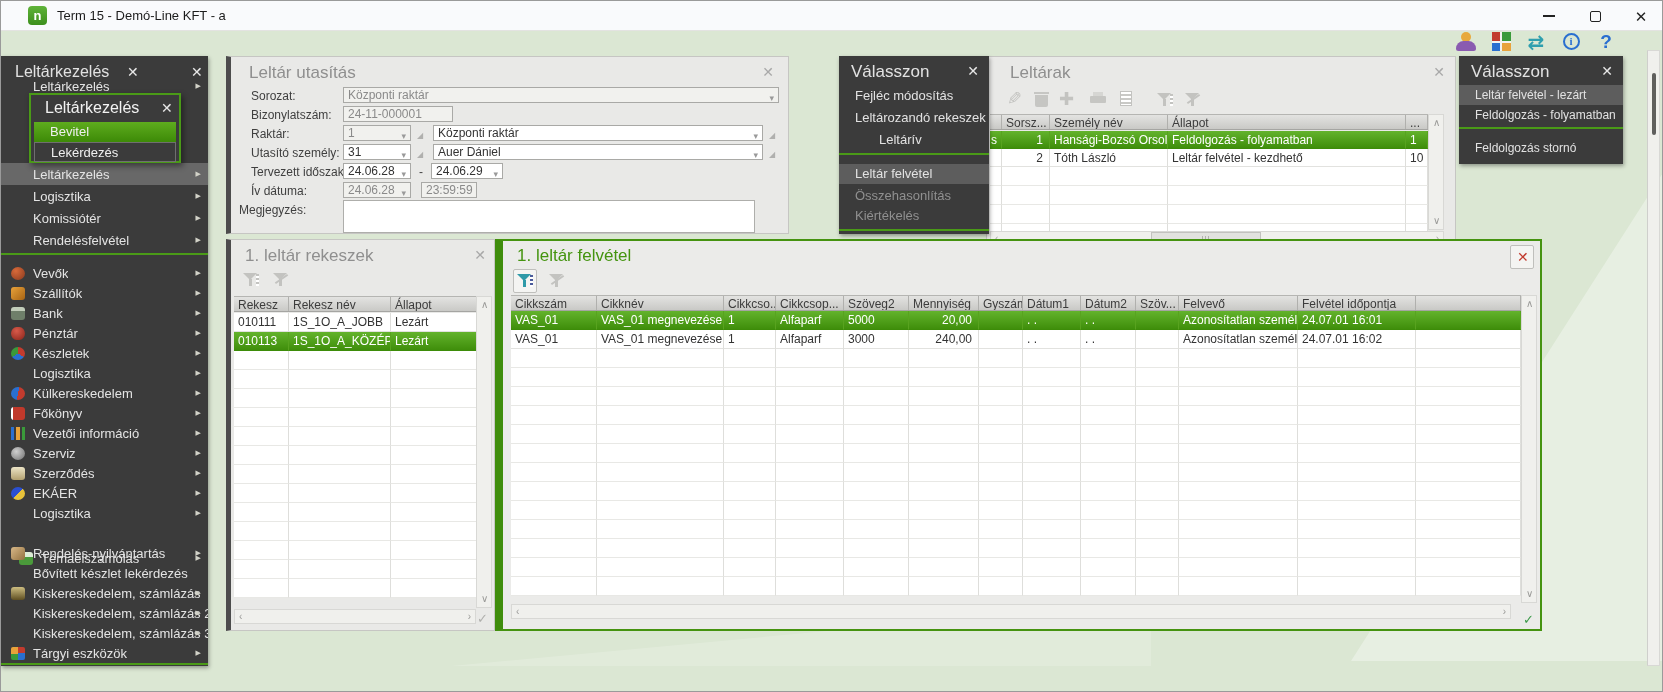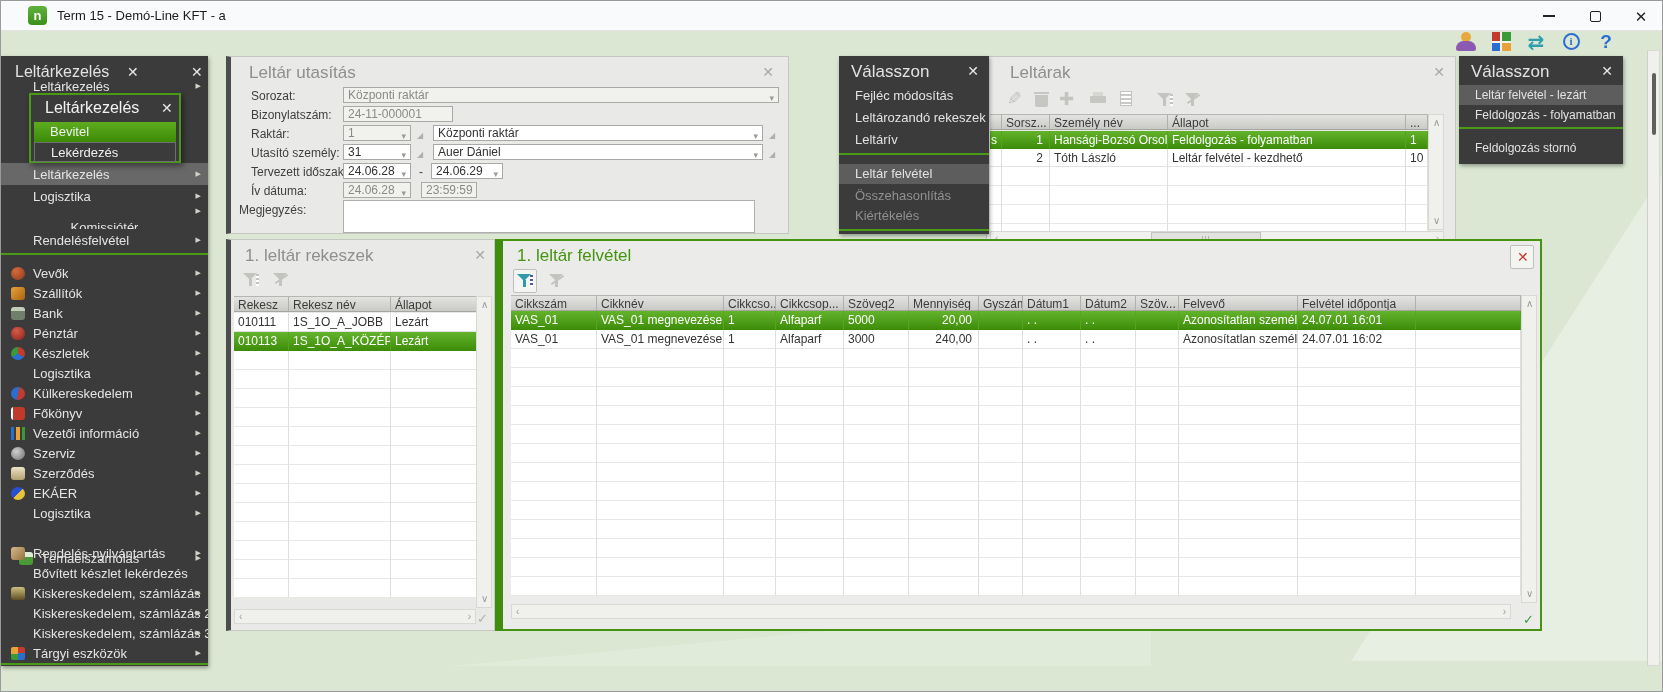--- a/index.html
+++ b/index.html
@@ -190,21 +190,21 @@
     <div class="mrow2 hl" style="top:107px;">
         <span class="mi none"></span>
         <span class="mlabel">Leltárkezelés</span>
         <span class="arr">▶</span>
       </div>
     <div class="mrow2" style="top:129px;">
         <span class="mi none"></span>
         <span class="mlabel">Logisztika</span>
         <span class="arr">▶</span>
       </div>
-    <div class="mrow2" style="top:151px;flex-direction:column;">
+    <div class="mrow2" style="top:151px;">
         <span class="mi none"></span>
         <span class="mlabel">Komissiótér</span>
         <span class="arr">▶</span>
       </div>
     <div class="mrow2" style="top:173px;">
         <span class="mi none"></span>
         <span class="mlabel">Rendelésfelvétel</span>
         <span class="arr">▶</span>
       </div>
     <div class="greensep" style="left:0;top:197px;width:207px;"></div>
@@ -440,21 +440,21 @@
         <span class="sbarrow" style="right:4px;top:2px;">›</span>
       <div class="sbthumb" style="left:160px;top:0;width:110px;height:12px;">|||</div>
     </div>
   </div>
 
   <div class="darkpanel" style="left:838px;top:55px;width:150px;height:178px;z-index:30;">
     <div class="dtitle" style="position:absolute;left:12px;top:6px;">Válasszon</div>
     <div class="dx" style="right:10px;top:7px;">✕</div>
     <div class="chitem" style="top:30px;">Fejléc módosítás</div>
     <div class="chitem" style="top:52px;">Leltározandó rekeszek</div>
-    <div class="chitem" style="top:74px;">Leltárív</div>
+    <div class="chitem" style="top:74px;margin-left:24px;">Leltárív</div>
     <div class="greensep" style="left:0;top:97px;width:150px;"></div>
     <div class="chitem sel" style="top:108px;">Leltár felvétel</div>
     <div class="chitem dis" style="top:130px;">Összehasonlítás</div>
     <div class="chitem dis" style="top:150px;">Kiértékelés</div>
     <div class="greensep" style="left:0;top:173px;width:150px;"></div>
   </div>
 
   <div class="darkpanel" style="left:1458px;top:55px;width:164px;height:108px;z-index:30;">
     <div class="dtitle" style="position:absolute;left:12px;top:6px;">Válasszon</div>
     <div class="dx" style="right:10px;top:7px;">✕</div>

